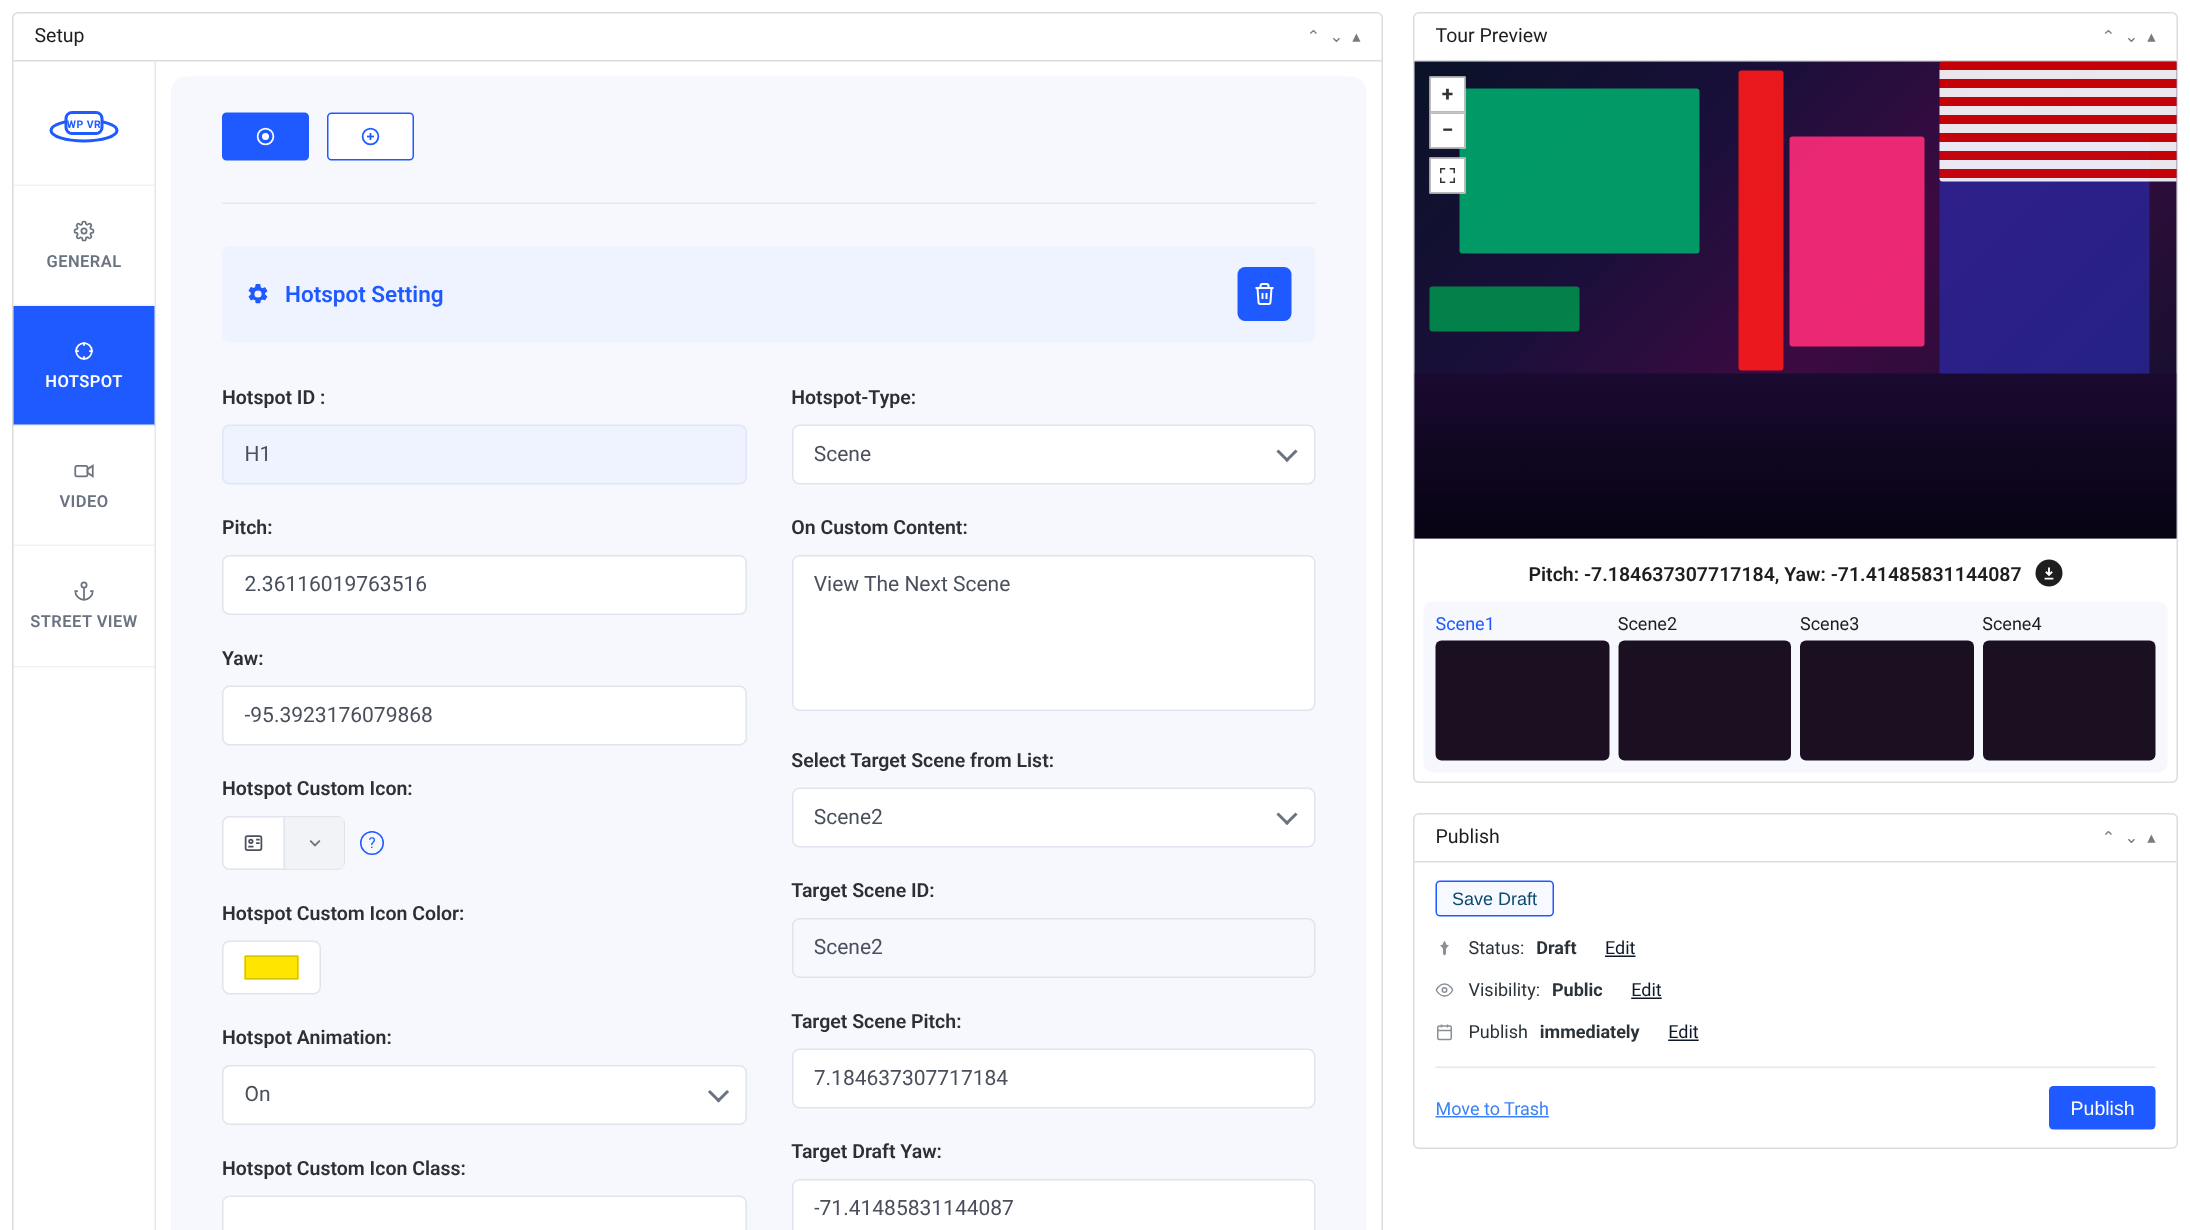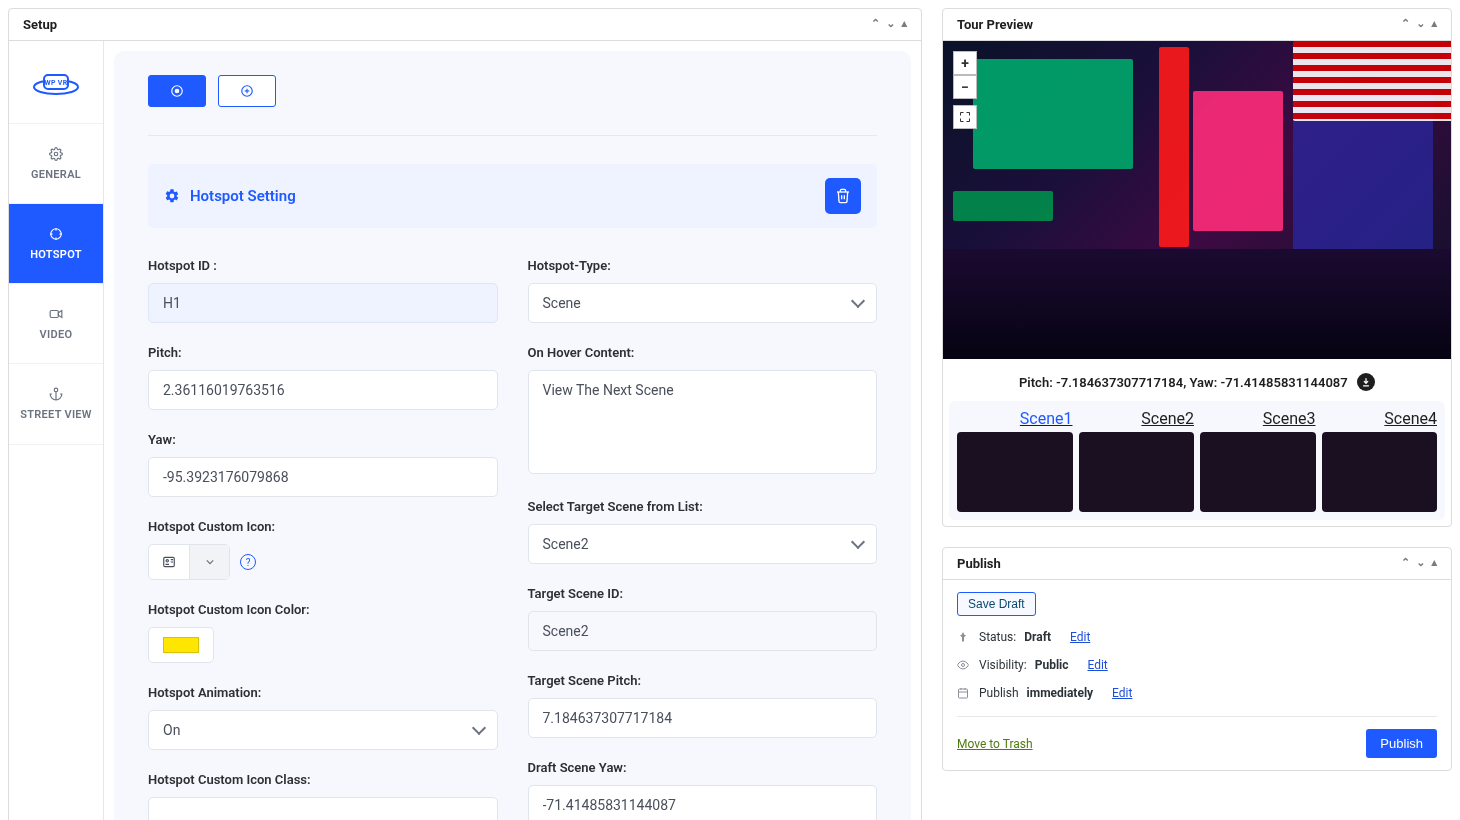--- a/index.html
+++ b/index.html
@@ -2,21 +2,21 @@
 <html><head>
 <meta charset="utf-8">
 <style>
 * { box-sizing: border-box; margin: 0; padding: 0; }
 body { font-family: -apple-system, BlinkMacSystemFont, "Segoe UI", Roboto, sans-serif; background: #fff; font-size: 13px; color: #1e1e1e; }
 .layout { display: flex; gap: 20px; padding: 8px; }
 .left-col { flex: 1; min-width: 0; }
 .right-col { width: 510px; display: flex; flex-direction: column; gap: 20px; }
 
 .panel { border: 1px solid #dcdcde; border-radius: 4px; background: #fff; }
-.panel-header { display: flex; justify-content: space-between; padding: 8px 14px; border-bottom: 1px solid #dcdcde; font-size: 13px; font-weight: 700; }
+.panel-header { display: flex; align-items: center; justify-content: space-between; padding: 8px 14px; border-bottom: 1px solid #dcdcde; font-size: 13px; font-weight: 400; }
 .panel-header .controls { display: flex; gap: 6px; color: #787c82; }
 .panel-header .controls span { cursor: pointer; font-size: 11px; }
 
 .setup-body { display: flex; min-height: 770px; }
 .side-tabs { width: 95px; border-right: 1px solid #e5e7eb; display: flex; flex-direction: column; }
 .side-tab { display: flex; flex-direction: column; align-items: center; justify-content: center; gap: 6px; padding: 22px 4px; color: #6b7280; font-size: 11px; font-weight: 600; letter-spacing: 0.3px; cursor: pointer; border-bottom: 1px solid #f1f1f1; }
 .side-tab.active { background: #1e5aff; color: #fff; }
 .side-tab .icon { width: 16px; height: 16px; display: flex; align-items: center; justify-content: center; }
 .side-tab.logo { padding: 26px 4px; }
 .brand-logo { width: 50px; height: 30px; position: relative; display:flex; align-items:center; justify-content:center;}
@@ -64,37 +64,37 @@
 .bb4{ left:350px; top:50px; width:140px; height:160px; background:#2a2aa8; opacity:0.7;}
 .bb5{ left:350px; top:0px; width:160px; height:80px; background: repeating-linear-gradient(#d40000 0 6px, #fff 6px 12px);}
 .bb6{ left:10px; top:150px; width:100px; height:30px; background:#008f4c;}
 .ground{ position:absolute; left:0; right:0; bottom:0; height:110px; background:linear-gradient(#1a0a30, #060312);}
 .vr-controls { position: absolute; top: 10px; left: 10px; display: flex; flex-direction: column; gap: 0; }
 .vr-controls .c { width: 24px; height: 24px; background: #fff; border: 1px solid #bbb; display: flex; align-items: center; justify-content: center; font-size: 14px; font-weight: bold; cursor: pointer; color:#333;}
 .vr-controls .c.gap { margin-top: 6px; }
 .pitch-yaw { text-align: center; padding: 14px 8px 10px; font-size: 13px; font-weight: 600; }
 .pitch-yaw .dl { display:inline-flex; width:18px; height:18px; background:#1e1e1e; color:#fff; border-radius:50%; align-items:center; justify-content:center; margin-left:6px; font-size:10px;}
 .scenes-row { display: flex; gap: 6px; padding: 0 8px 10px; background:#f6f8fd; margin:0 6px 6px; border-radius:6px; padding:8px;}
-.scene-card { flex: 1; text-align: right; font-size: 16px; cursor:pointer;text-decoration:underline;}
+.scene-card { flex: 1; text-align: left; font-size: 12px; cursor:pointer;}
 .scene-card .thumb { height: 80px; border-radius: 4px; margin-top: 4px; background:#1a1022;}
 .scene-card.active .label { color: #1e5aff; }
 .scene-card .label { display:block; margin-bottom:2px;}
 .th1{ background: linear-gradient(135deg,#1a0f3a,#ff2b7a 50%,#00a86b);}
 .th2{ background: linear-gradient(#2a1a0a,#0a0a1a);}
 .th3{ background: linear-gradient(#1a0a00,#0a0500);}
 .th4{ background: linear-gradient(#d0d0d8,#a0a0b0);}
 
 
 .publish-body { padding: 12px 14px; }
 .save-draft { border: 1px solid #1e5aff; color: #0c4a6e; background: #f6f9ff; padding: 4px 10px; border-radius: 3px; font-size: 12px; cursor: pointer; }
 .pub-row { display: flex; align-items: center; gap: 8px; font-size: 12px; margin-top: 14px; color: #2c3338; }
 .pub-row .ic { color: #8a8f98; width: 14px; }
-.pub-row a { color: #1d4ed8; text-decoration: underline; cursor: pointer; }
+.pub-row a { color: #0f172a; text-decoration: underline; cursor: pointer; }
 .pub-footer { display: flex; justify-content: space-between; align-items: center; border-top: 1px solid #e5e7eb; margin-top: 16px; padding-top: 12px; }
-.trash-link { color: #4d7c0f; text-decoration: underline; font-size: 12px; cursor: pointer; }
+.trash-link { color: #3b82f6; text-decoration: underline; font-size: 12px; cursor: pointer; }
 .publish-btn { background: #1e5aff; color: #fff; border: none; padding: 7px 14px; border-radius: 3px; font-size: 13px; font-weight: 500; cursor: pointer; }
 svg { display: block; }
 </style>
 </head>
 <body>
 
 <div class="layout">
   <div class="left-col">
     <div class="panel">
       <div class="panel-header">
@@ -249,39 +249,39 @@
             </div>
 
             <div class="form-col">
               <div class="field">
                 <label>Hotspot-Type:</label>
                 <div class="select-wrap">
                   <select><option>Scene</option></select>
                 </div>
               </div>
               <div class="field">
-                <label>On Hover Content:</label>
+                <label>On Custom Content:</label>
                 <textarea style="">View The Next Scene</textarea>
               </div>
               <div class="field">
                 <label>Select Target Scene from List:</label>
                 <div class="select-wrap">
                   <select><option>Scene2</option></select>
                 </div>
               </div>
               <div class="field readonly">
                 <label>Target Scene ID:</label>
                 <input type="text" style="background: rgb(246, 248, 253);" value="Scene2">
               </div>
               <div class="field">
                 <label>Target Scene Pitch:</label>
                 <input type="text" value="7.184637307717184" style="">
               </div>
               <div class="field">
-                <label>Draft Scene Yaw:</label>
+                <label>Target Draft Yaw:</label>
                 <input type="text" value="-71.41485831144087" style="">
               </div>
             </div>
           </div>
         </div>
       </div>
     </div>
   </div>
 
   <div class="right-col">

